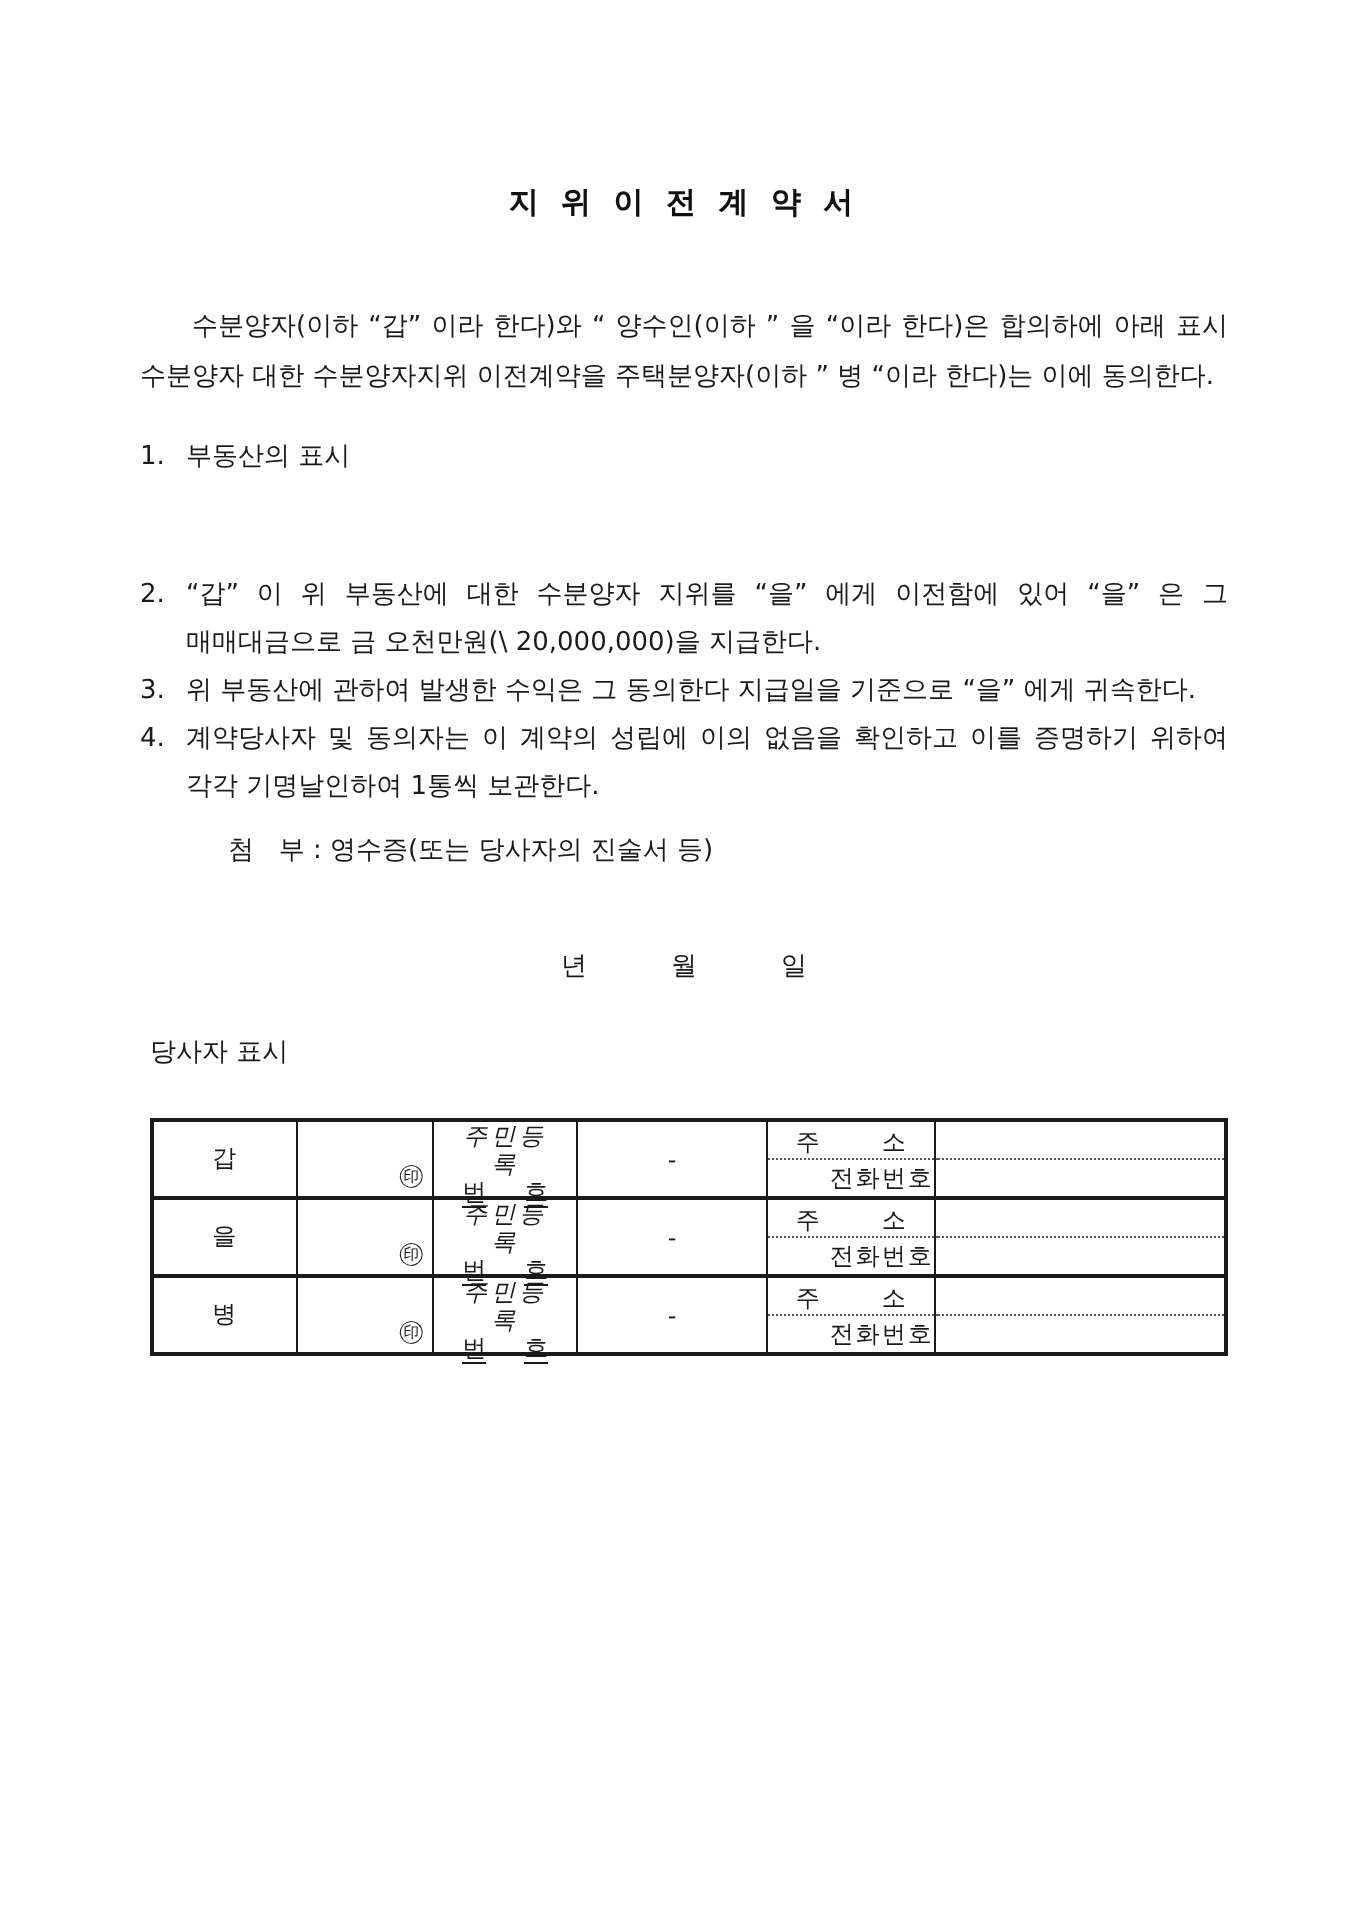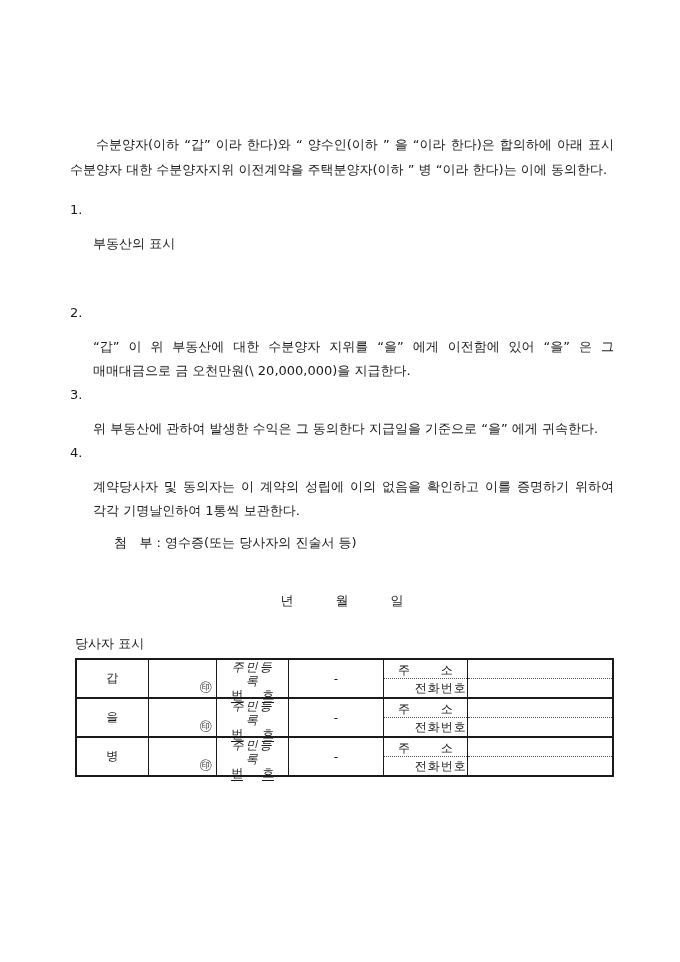--- a/index.html
+++ b/index.html
@@ -15,28 +15,28 @@
     text-align:center; font-size:15px; font-weight:bold;
     letter-spacing:3px; color:#111;
   }
   .intro {
     margin-top:40px; line-height:25px; text-align:justify;
     text-indent:26px; word-break:keep-all;
   }
   .items { margin-top:16px; }
   .item { display:flex; line-height:24px; }
   .item .num { width:23px; flex:none; }
-  .item .text { flex:1; text-align:justify; word-break:keep-all;margin-top:34px; }
+  .item .text { flex:1; text-align:justify; word-break:keep-all; }
   .item-1 { margin-bottom:45px; }
   .attachment { margin-top:8px; line-height:24px; white-space:pre-wrap;margin-left:44px; }
   .date-line {
     margin-top:34px; display:flex; justify-content:center; gap:42px;
     line-height:24px;
   }
-  .party-label { margin-top:20px; margin-bottom:3px; margin-left:5px; line-height:22px; }
+  .party-label { margin-top:20px; margin-bottom:21px; margin-left:5px; line-height:22px; }
   table.party-table {
     border-collapse:collapse; table-layout:fixed; margin-left:5px;
     border:2px solid #1a1a1a;
   }
   table.party-table td {
     border:1px solid #1a1a1a; padding:0; font-size:12px; vertical-align:middle;
   }
   tr.party-row td { border-bottom:2px solid #1a1a1a; }
   tr.party-row:last-child td { border-bottom:none; }
   td.c-party { text-align:center; letter-spacing:1px; }
@@ -52,20 +52,21 @@
   .half { height:18px; line-height:18px; }
   .half.top { border-bottom:1px dotted #555; }
   .addr-lab { display:flex; justify-content:space-between; padding:0 14px; }
   .phone-lab { text-align:right; letter-spacing:1px; }
 </style>
 </head>
 <body>
 
 <div class="page">
 
+  <div class="doc-title">지 위 이 전 계 약 서</div>
 
   <p class="intro">수분양자(이하 “갑” 이라 한다)와 “ 양수인(이하 ” 을 “이라 한다)은 합의하에 아래 표시 수분양자 대한 수분양자지위 이전계약을 주택분양자(이하 ” 병 “이라 한다)는 이에 동의한다.</p>
 
   <div class="items">
     <div class="item item-1">
       <span class="num">1.</span>
       <span class="text">부동산의 표시</span>
     </div>
     <div class="item">
       <span class="num">2.</span>

